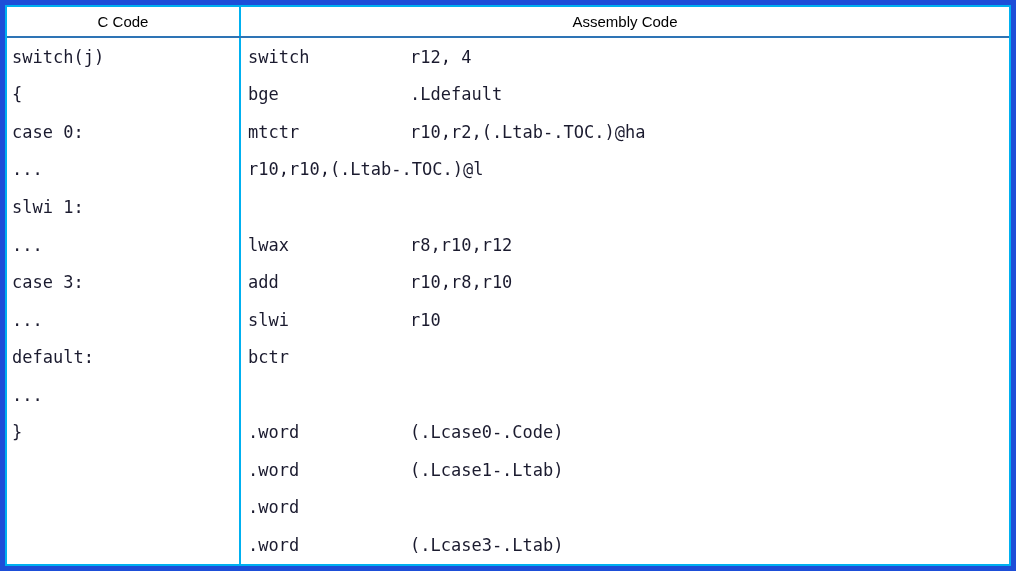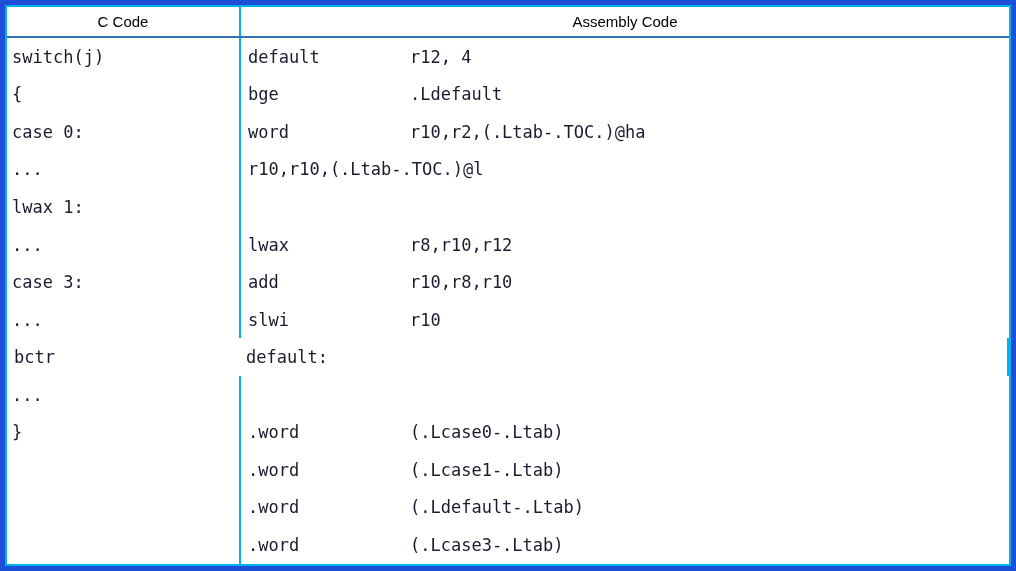--- a/index.html
+++ b/index.html
@@ -85,50 +85,50 @@
 <div class="page">
   <div class="code-table">
     <div class="header-row">
       <div class="header-cell c-col">C Code</div>
       <div class="header-cell asm-col">Assembly Code</div>
     </div>
     <div class="table-body" id="rows">
   <div class="row">
     <div class="cell c-cell">switch(j)</div>
     <div class="cell asm-cell">
-      <span class="mnemonic">default</span>
+      <span class="mnemonic">switch</span>
       <span class="operands">r12, 4</span>
     </div>
   </div>
 
   <div class="row">
     <div class="cell c-cell">{</div>
     <div class="cell asm-cell">
       <span class="mnemonic">bge</span>
       <span class="operands">.Ldefault</span>
     </div>
   </div>
 
   <div class="row">
     <div class="cell c-cell">case 0:</div>
     <div class="cell asm-cell">
-      <span class="mnemonic">word</span>
+      <span class="mnemonic">mtctr</span>
       <span class="operands">r10,r2,(.Ltab-.TOC.)@ha</span>
     </div>
   </div>
 
   <div class="row">
     <div class="cell c-cell">...</div>
     <div class="cell asm-cell">
       <span class="operands">r10,r10,(.Ltab-.TOC.)@l</span>
     </div>
   </div>
 
   <div class="row">
-    <div class="cell c-cell">lwax 1:</div>
+    <div class="cell c-cell">slwi 1:</div>
   </div>
 
   <div class="row">
     <div class="cell c-cell">...</div>
     <div class="cell asm-cell">
       <span class="mnemonic">lwax</span>
       <span class="operands">r8,r10,r12</span>
     </div>
   </div>
 
@@ -142,52 +142,51 @@
 
   <div class="row">
     <div class="cell c-cell">...</div>
     <div class="cell asm-cell">
       <span class="mnemonic">slwi</span>
       <span class="operands">r10</span>
     </div>
   </div>
 
   <div class="row">
+    <div class="cell c-cell">default:</div>
     <div class="cell asm-cell">
       <span class="mnemonic">bctr</span>
       <span class="operands"></span>
     </div>
-    <div class="cell c-cell">default:</div>
   </div>
 
   <div class="row">
     <div class="cell c-cell">...</div>
   </div>
 
   <div class="row">
     <div class="cell c-cell">}</div>
     <div class="cell asm-cell">
       <span class="mnemonic">.word</span>
-      <span class="operands">(.Lcase0-.Ltab)</span>
+      <span class="operands">(.Lcase0-.Code)</span>
     </div>
   </div>
 
   <div class="row">
     <div class="cell c-cell"></div>
     <div class="cell asm-cell">
       <span class="mnemonic">.word</span>
       <span class="operands">(.Lcase1-.Ltab)</span>
     </div>
   </div>
 
   <div class="row">
     <div class="cell c-cell"></div>
     <div class="cell asm-cell">
       <span class="mnemonic">.word</span>
-      <span class="operands">(.Ldefault-.Ltab)</span>
     </div>
   </div>
 
   <div class="row">
     <div class="cell c-cell"></div>
     <div class="cell asm-cell">
       <span class="mnemonic">.word</span>
       <span class="operands">(.Lcase3-.Ltab)</span>
     </div>
   </div>

